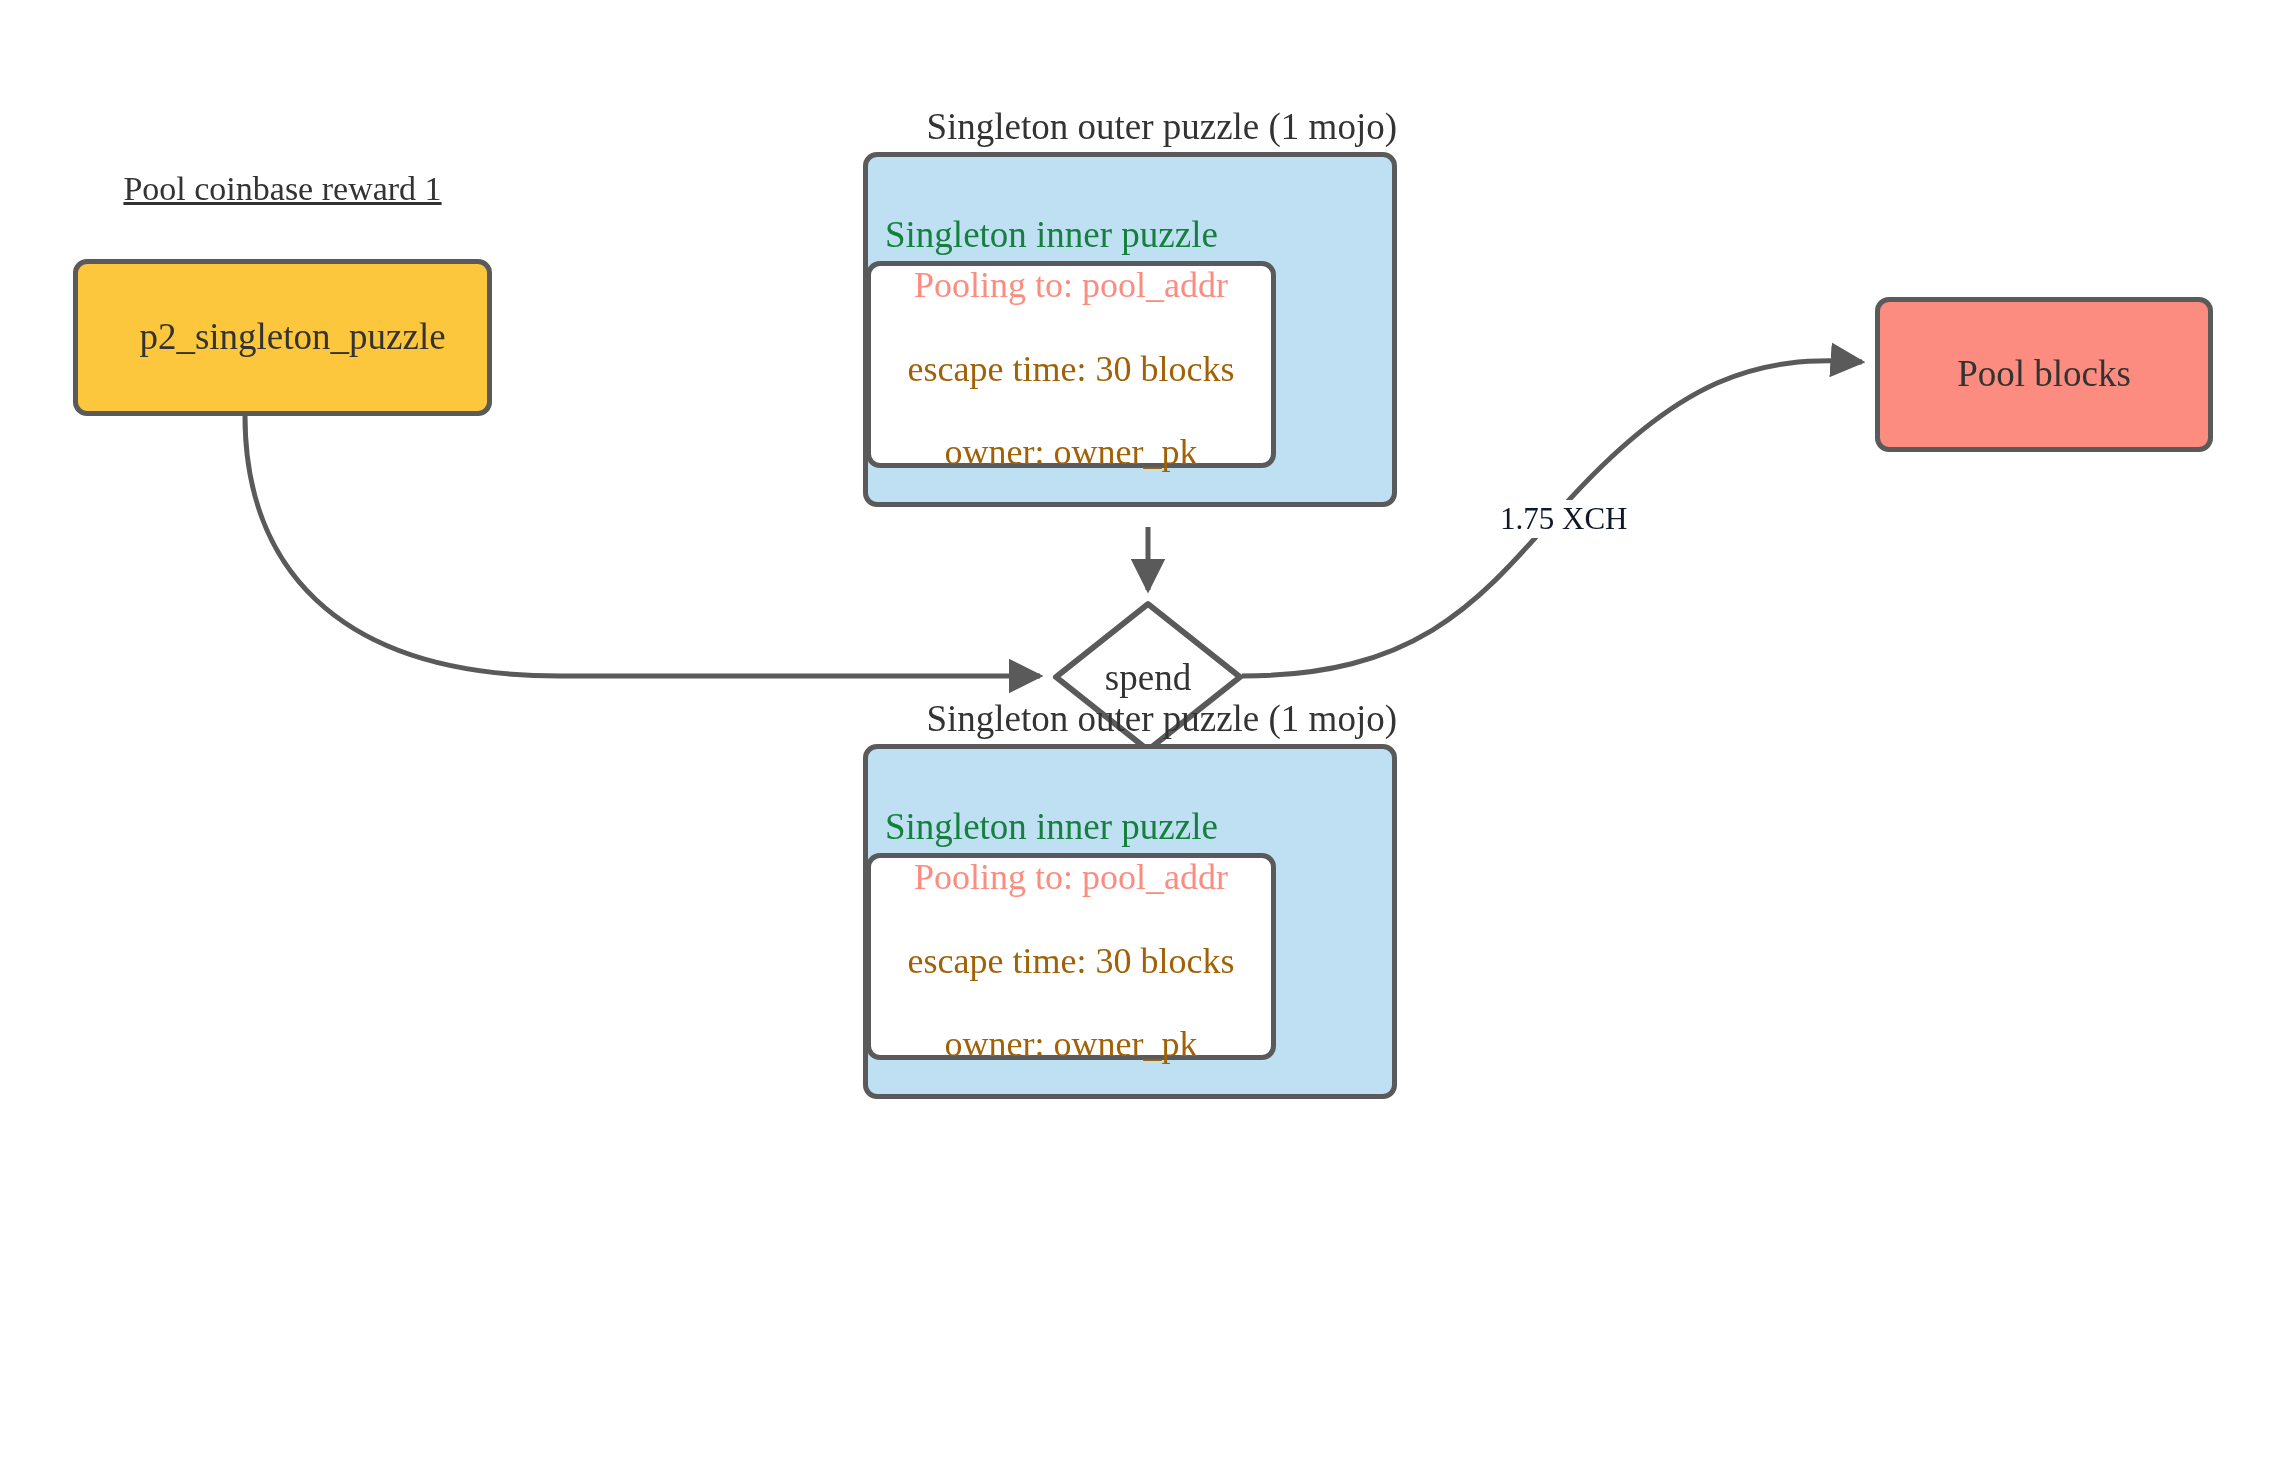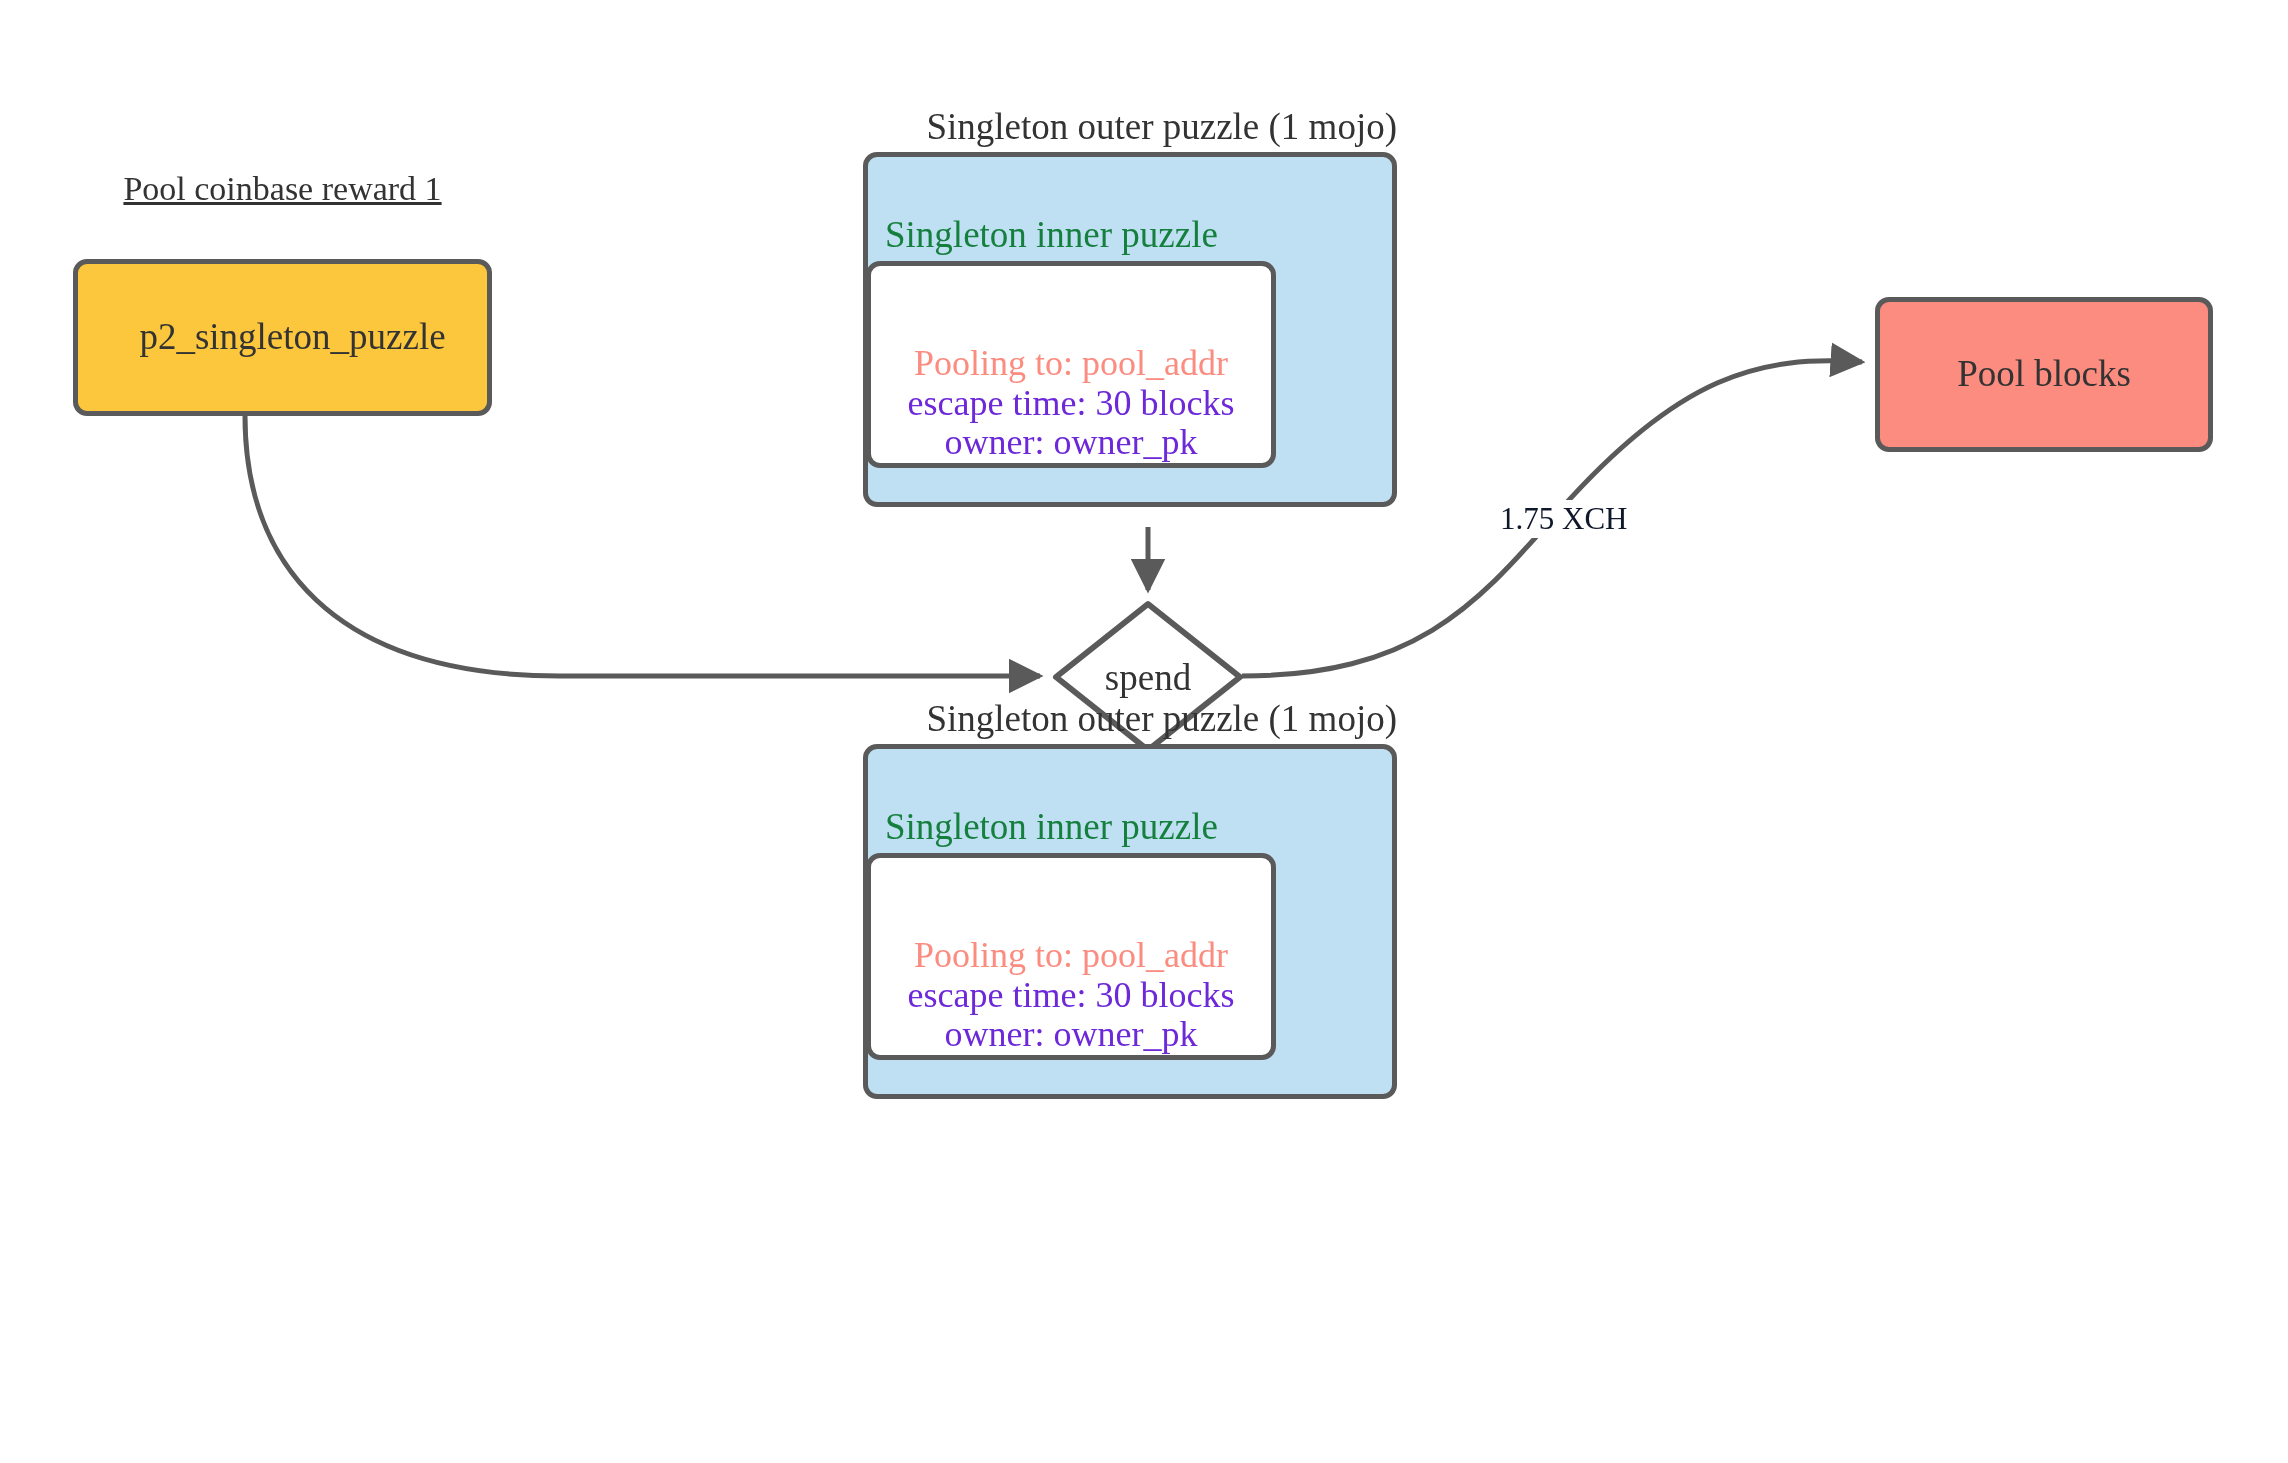--- a/index.html
+++ b/index.html
@@ -88,34 +88,34 @@
     top: 156px;
     width: 410px;
     height: 207px;
     box-sizing: border-box;
     background: #ffffff;
     border: 5px solid #5a5a5a;
     border-radius: 14px;
     display: flex;
     flex-direction: column;
     align-items: center;
-    justify-content: flex-end;
-    padding-top: 10px;
+    justify-content: flex-start;
   }
   .inner-line {
     font-size: 36px;
     line-height: 1.1;
     white-space: nowrap;
     text-align: center;
   }
   .inner-line.pooling {
     color: #fb8c7f;
   }
   .inner-line.plain {
-    color: #6d28d9;
+    color: #a16207;
+    margin-top: 44px;
   }
 
   
   .diamond-wrap {
     position: absolute;
     left: 1054px;
     top: 602px;
     width: 188px;
     height: 150px;
   }

